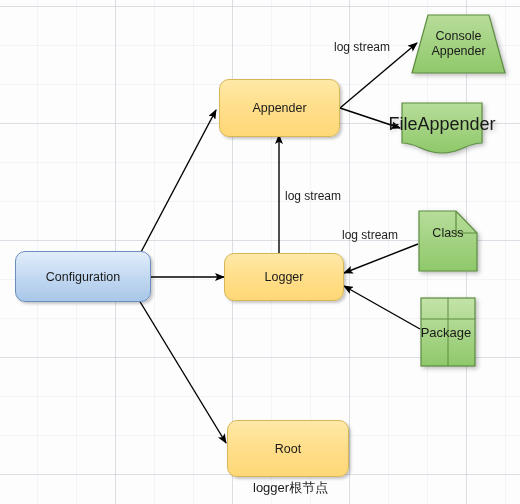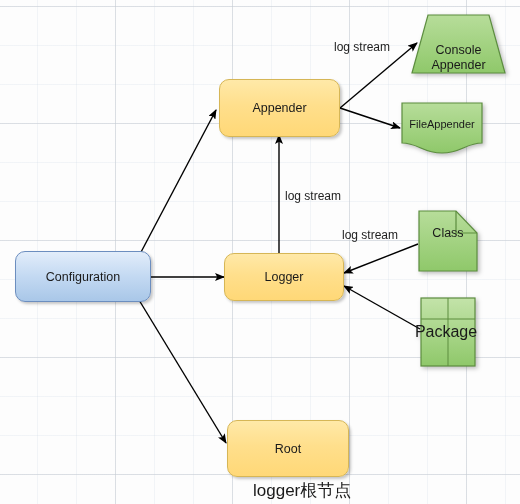--- a/index.html
+++ b/index.html
@@ -57,42 +57,42 @@
   }
   .rbox.blue {
     background: linear-gradient(to bottom, #e2edfa 0%, #c3d9f2 50%, #a9c7e8 100%);
     border: 1px solid #6c8ebf;
   }
 
   
   .trap-wrap { filter: drop-shadow(2px 2px 2px rgba(0,0,0,0.25)); }
   .trap-label {
     position: absolute;
-    left: 0; top: 14px;
+    left: 0; top: 0;
     width: 100%; height: 100%;
     display: flex;
     flex-direction: column;
     align-items: center;
     justify-content: center;
     font-size: 12.5px;
     line-height: 1.22;
     color: #1a1a1a;
     text-align: center;
   }
 
   
   .doc-wrap { filter: drop-shadow(2px 2px 2px rgba(0,0,0,0.25)); }
   .doc-label {
     position: absolute;
     left: 0; top: 0;
     width: 100%; height: 86%;
     display: flex;
     align-items: center;
     justify-content: center;
-    font-size: 11px;
+    font-size: 18px;
     color: #1a1a1a;
   }
 
   
   .note-wrap { filter: drop-shadow(2px 2px 2px rgba(0,0,0,0.25)); }
   .note-label {
     position: absolute;
     left: 0; top: 0;
     width: 100%; height: 100%;
     display: flex;
@@ -104,34 +104,34 @@
 
   
   .pkg-wrap { filter: drop-shadow(2px 2px 2px rgba(0,0,0,0.25)); }
   .pkg-label {
     position: absolute;
     left: 0; top: 0;
     width: 100%; height: 100%;
     display: flex;
     align-items: center;
     justify-content: center;
-    font-size: 16px;
+    font-size: 13px;
     color: #1a1a1a;
   }
 
   .edge-label {
     position: absolute;
     font-size: 12px;
     color: #222222;
     white-space: nowrap;
     background: transparent;
   }
   .node-caption {
     position: absolute;
-    font-size: 17px;
+    font-size: 13px;
     color: #1a1a1a;
     white-space: nowrap;
   }
 </style>
 </head>
 <body>
 
 <div id="canvas">
 
   <svg id="edges" viewBox="0 0 520 504" width="520" height="504" xmlns="http://www.w3.org/2000/svg">

